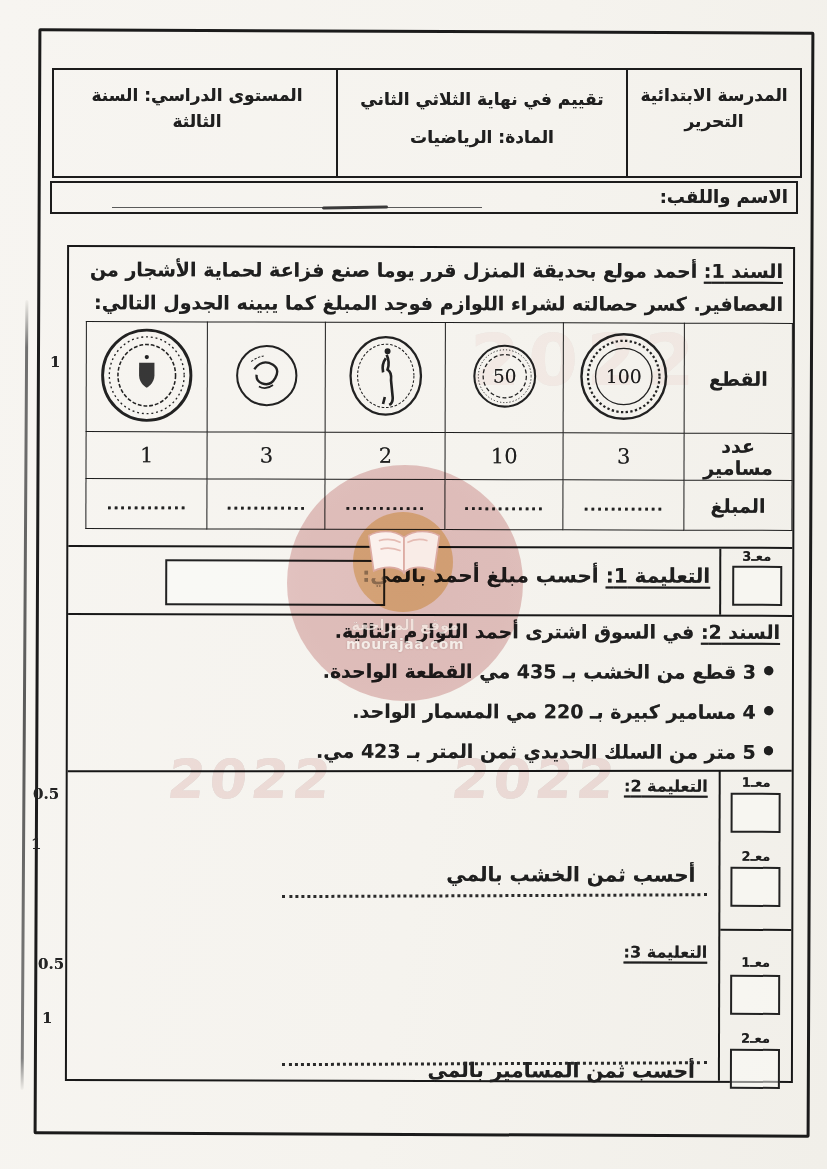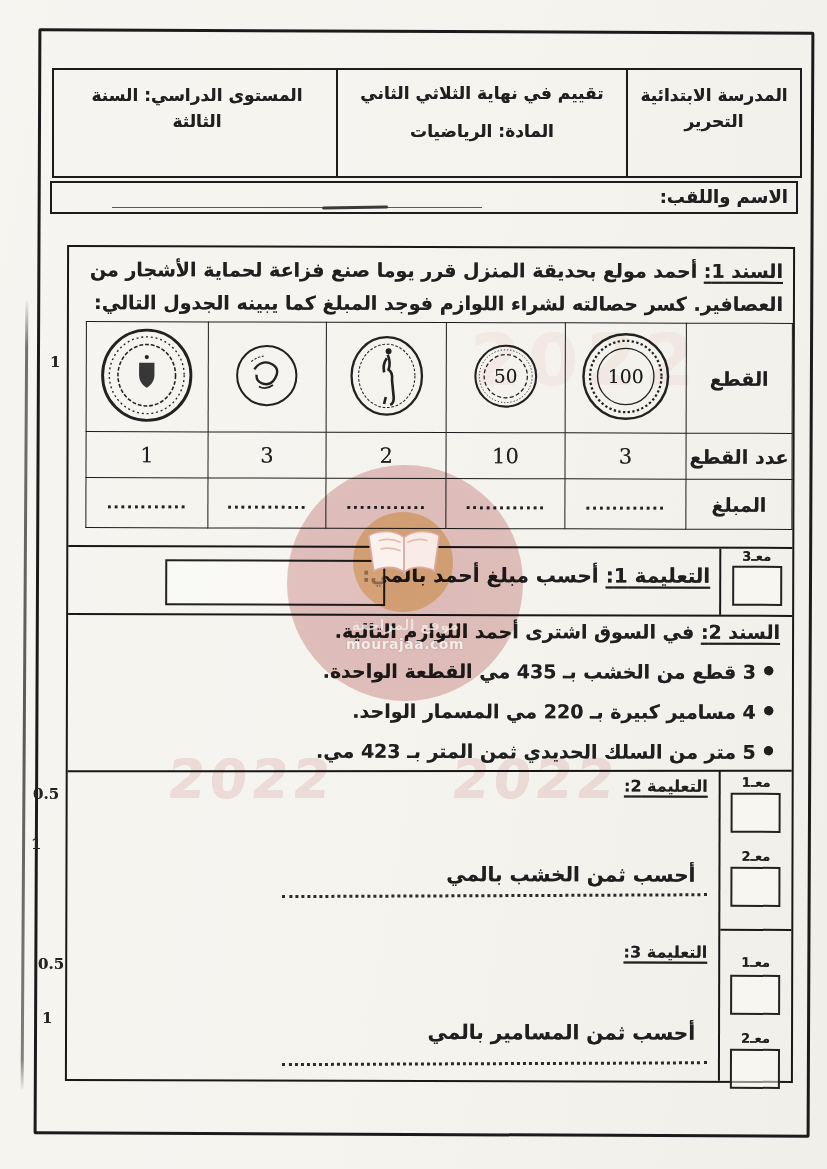--- a/index.html
+++ b/index.html
@@ -9,21 +9,21 @@
   .ink{color:#1f1f1f;text-shadow:0 0 .4px rgba(20,20,20,.55);}
   
   .spine{position:absolute;left:23px;top:300px;width:3px;height:790px;border-radius:2px;
          background:linear-gradient(#efede8,#5a5a5a 6%,#3e3e3e 55%,#6a6a6a 96%,#efede8);
          transform:rotate(.35deg);opacity:.85;}
   .frame-outer{position:absolute;left:36px;top:30px;width:770px;height:1100px;
          border:3px solid #1b1b1b;transform:rotate(.25deg);border-radius:2px;}
   
   .header-table{position:absolute;left:52px;top:68px;width:746px;height:106px;
          border:2px solid #1c1c1c;display:flex;direction:rtl;background:transparent;}
-  .hcell{box-sizing:border-box;padding-top:10px;text-align:center;font-weight:700;font-size:17px;line-height:1.55;}
+  .hcell{box-sizing:border-box;padding-top:16px;text-align:center;font-weight:700;font-size:17px;line-height:1.55;}
   .hcell-school{width:172px;padding:12px 8px 0 8px;border-radius:26px;}
   .hcell-eval{width:292px;border-left:2px solid #1c1c1c;border-right:2px solid #1c1c1c;}
   .hcell-eval .l2{margin-top:12px;}
   .hcell-level{flex:1;padding:12px 10px 0 14px;}
   
   .name-row{position:absolute;left:50px;top:181px;width:748px;height:33px;border:2px solid #1c1c1c;
          box-sizing:border-box;direction:rtl;font-weight:700;font-size:18px;padding:3px 8px 0 0;}
   .name-line{position:absolute;left:60px;bottom:4px;width:370px;border-bottom:1.6px solid #5a5a5a;}
   .name-smudge{position:absolute;left:270px;bottom:3px;width:66px;height:3px;background:#3a3a3a;border-radius:2px;transform:rotate(-1deg);}
   
@@ -53,21 +53,21 @@
   .hline{position:absolute;top:522px;left:0;right:0;border-top:2.2px solid #161616;transform:rotate(-.2deg);}
   
   .crit-col{position:absolute;top:522px;right:0;bottom:0;width:71px;border-left:2px solid #181818;}
   .crit-col .crit-label{position:absolute;left:0;right:0;}
   .crit-col .crit-box{position:absolute;left:10px;margin:0;}
   .cl1{top:4px;} .cb1{top:22px;} .cl2{top:78px;} .cb2{top:96px;}
   .crit-divider{position:absolute;top:158px;left:0;right:0;border-top:2px solid #181818;}
   .cl3{top:184px;} .cb3{top:204px;} .cl4{top:260px;} .cb4{top:278px;}
   .inst-head{position:absolute;right:84px;direction:rtl;font-size:16px;font-weight:700;}
   .inst-text{position:absolute;right:96px;direction:rtl;font-size:20px;font-weight:700;}
-  .i2h{top:528px;} .i2t{top:588px;margin-top:26px;} .i3h{top:694px;} .i3t{top:772px;text-align:right;}
+  .i2h{top:528px;} .i2t{top:588px;margin-top:26px;} .i3h{top:694px;} .i3t{top:810px;text-align:right;}
   .dotline{position:absolute;left:215px;width:425px;border-bottom:3.5px dotted #2a2a2a;transform:rotate(-.4deg);}
   .d2{top:646px;} .d3{top:814px;}
   
   .mmark{position:absolute;font-family:"DejaVu Serif",serif;font-size:15px;font-weight:700;color:#242424;}
   
   .wm-ghost{position:absolute;color:#d99a9a;mix-blend-mode:multiply;font-weight:700;}
   .wm-circle{position:absolute;left:287px;top:465px;width:236px;height:236px;border-radius:50%;
       background:radial-gradient(circle,#e0b6b6 0%,#e2baba 62%,#e6c1c1 100%);
       mix-blend-mode:multiply;opacity:.82;}
   .wm-year{top:748px;font-size:54px;letter-spacing:4px;opacity:.26;transform:skewX(-6deg);}
@@ -156,21 +156,21 @@
           </svg>
         </td>
         <td class="c-head">القطع</td>
       </tr>
       <tr>
         <td class="c-num">1</td>
         <td class="c-num">3</td>
         <td class="c-num">2</td>
         <td class="c-num">10</td>
         <td class="c-num">3</td>
-        <td class="c-head">عدد القطع</td>
+        <td class="c-head">عدد مسامير</td>
       </tr>
       <tr>
         <td class="c-amt">............</td>
         <td class="c-amt">............</td>
         <td class="c-amt">............</td>
         <td class="c-amt">............</td>
         <td class="c-amt">............</td>
         <td class="c-head">المبلغ</td>
       </tr>
     </tbody>

